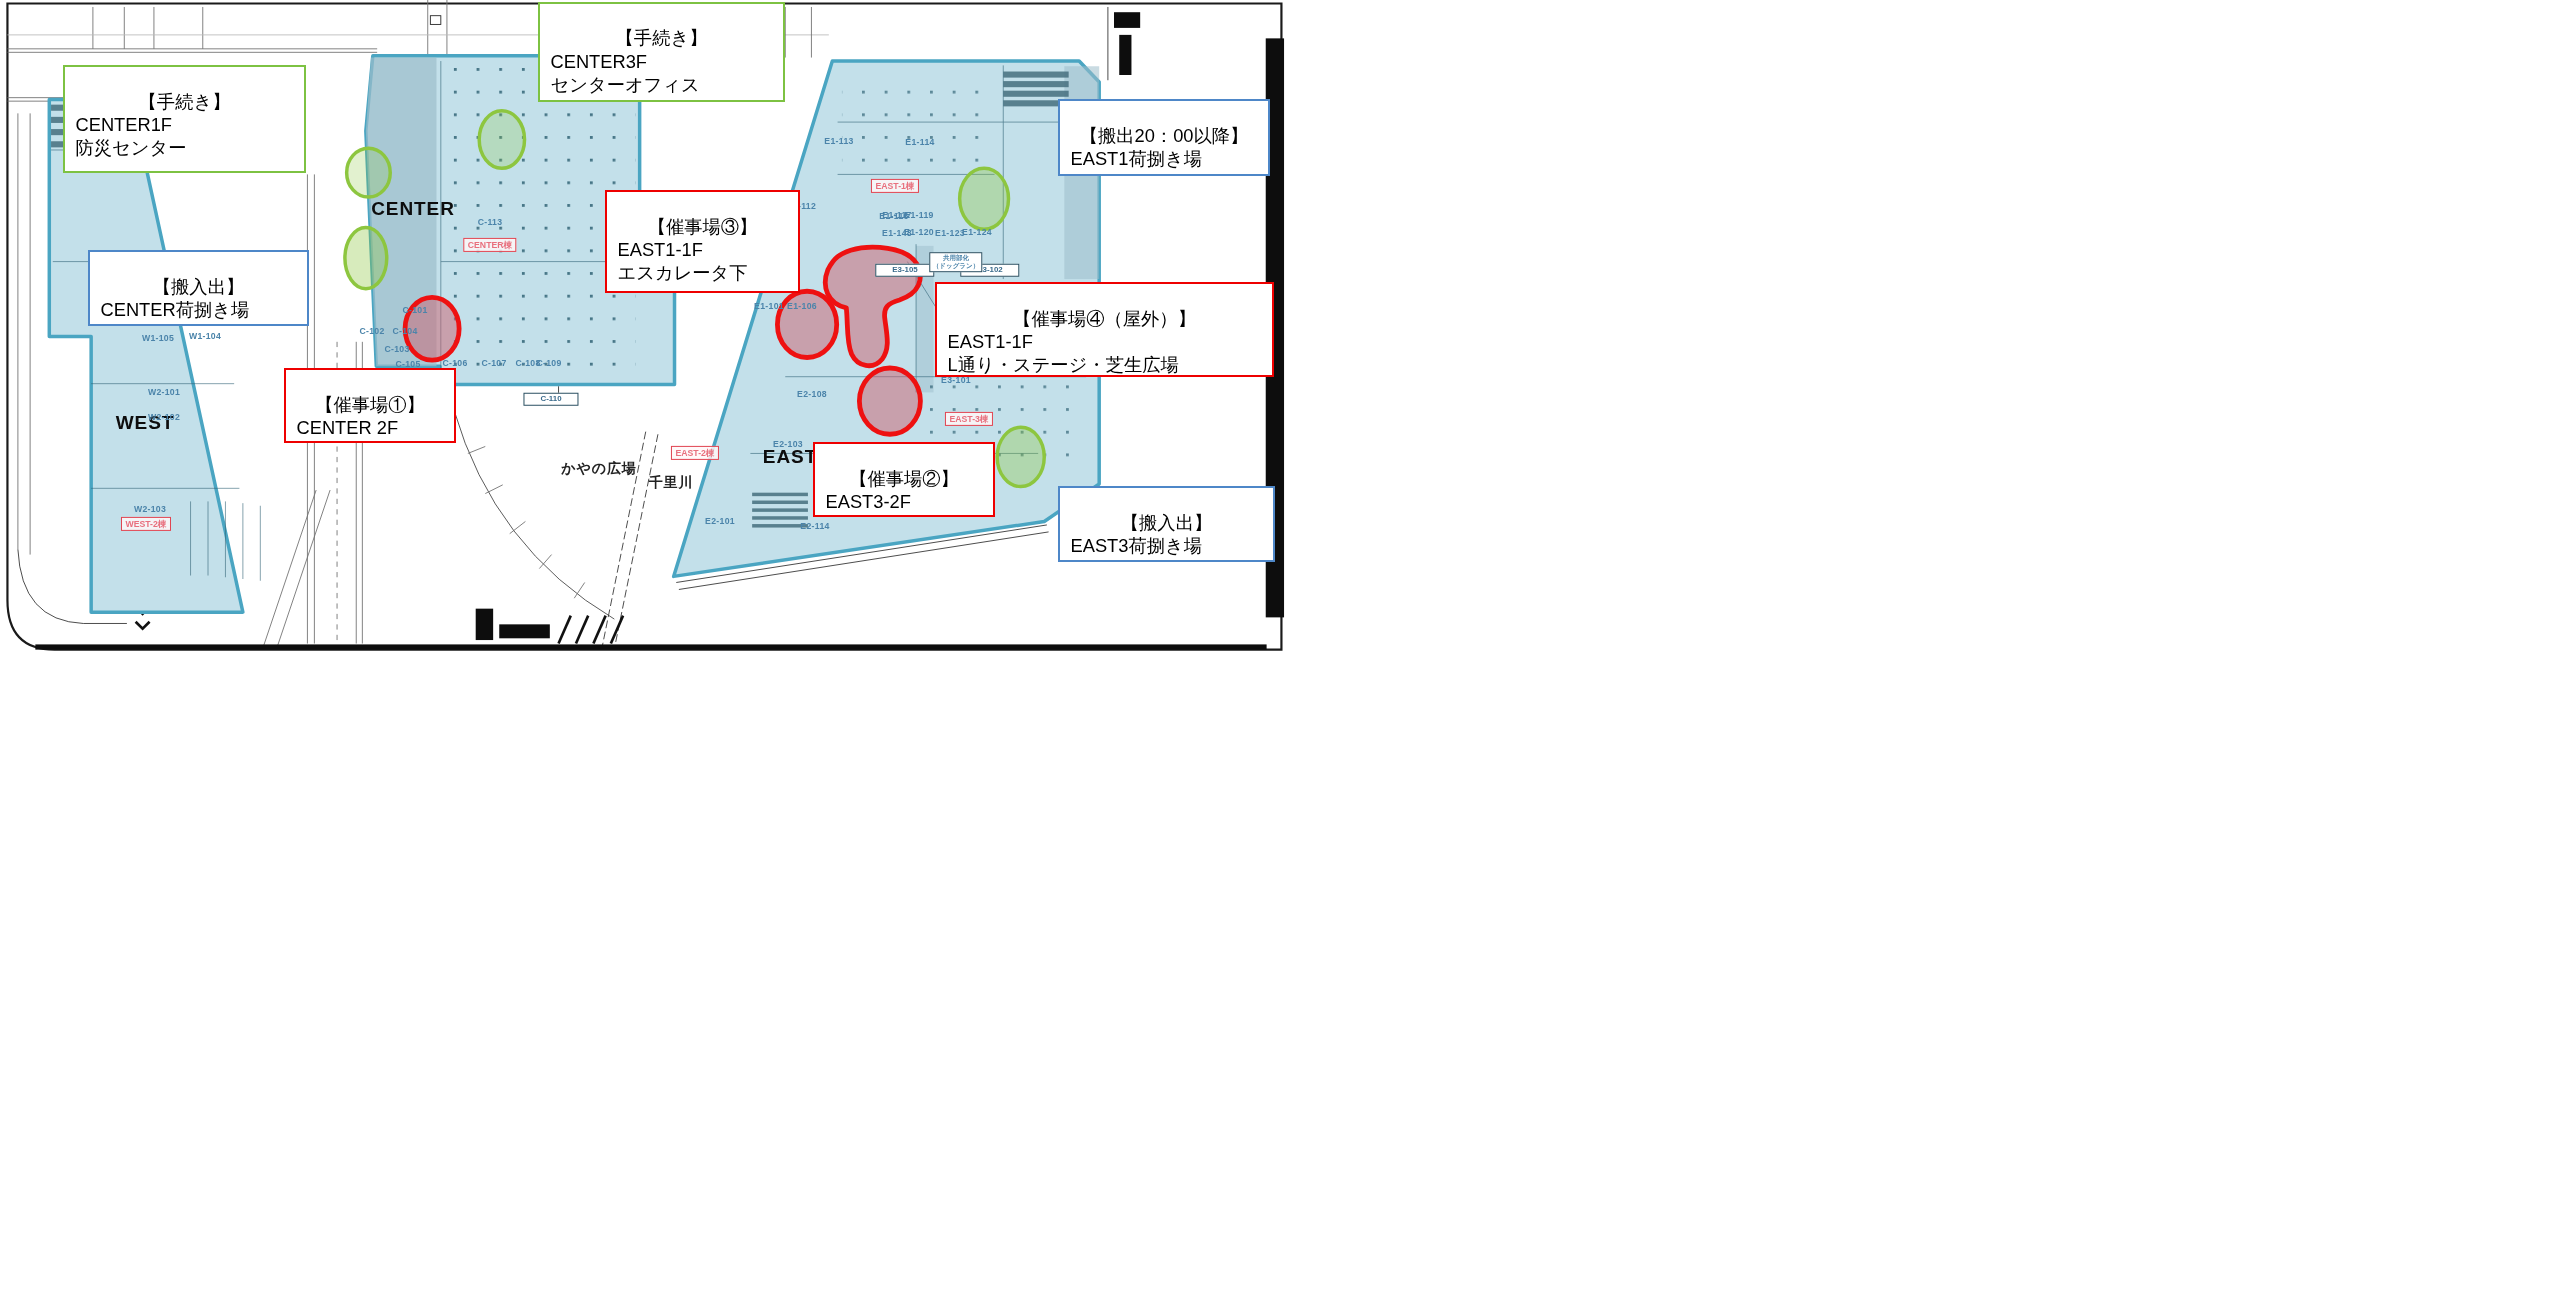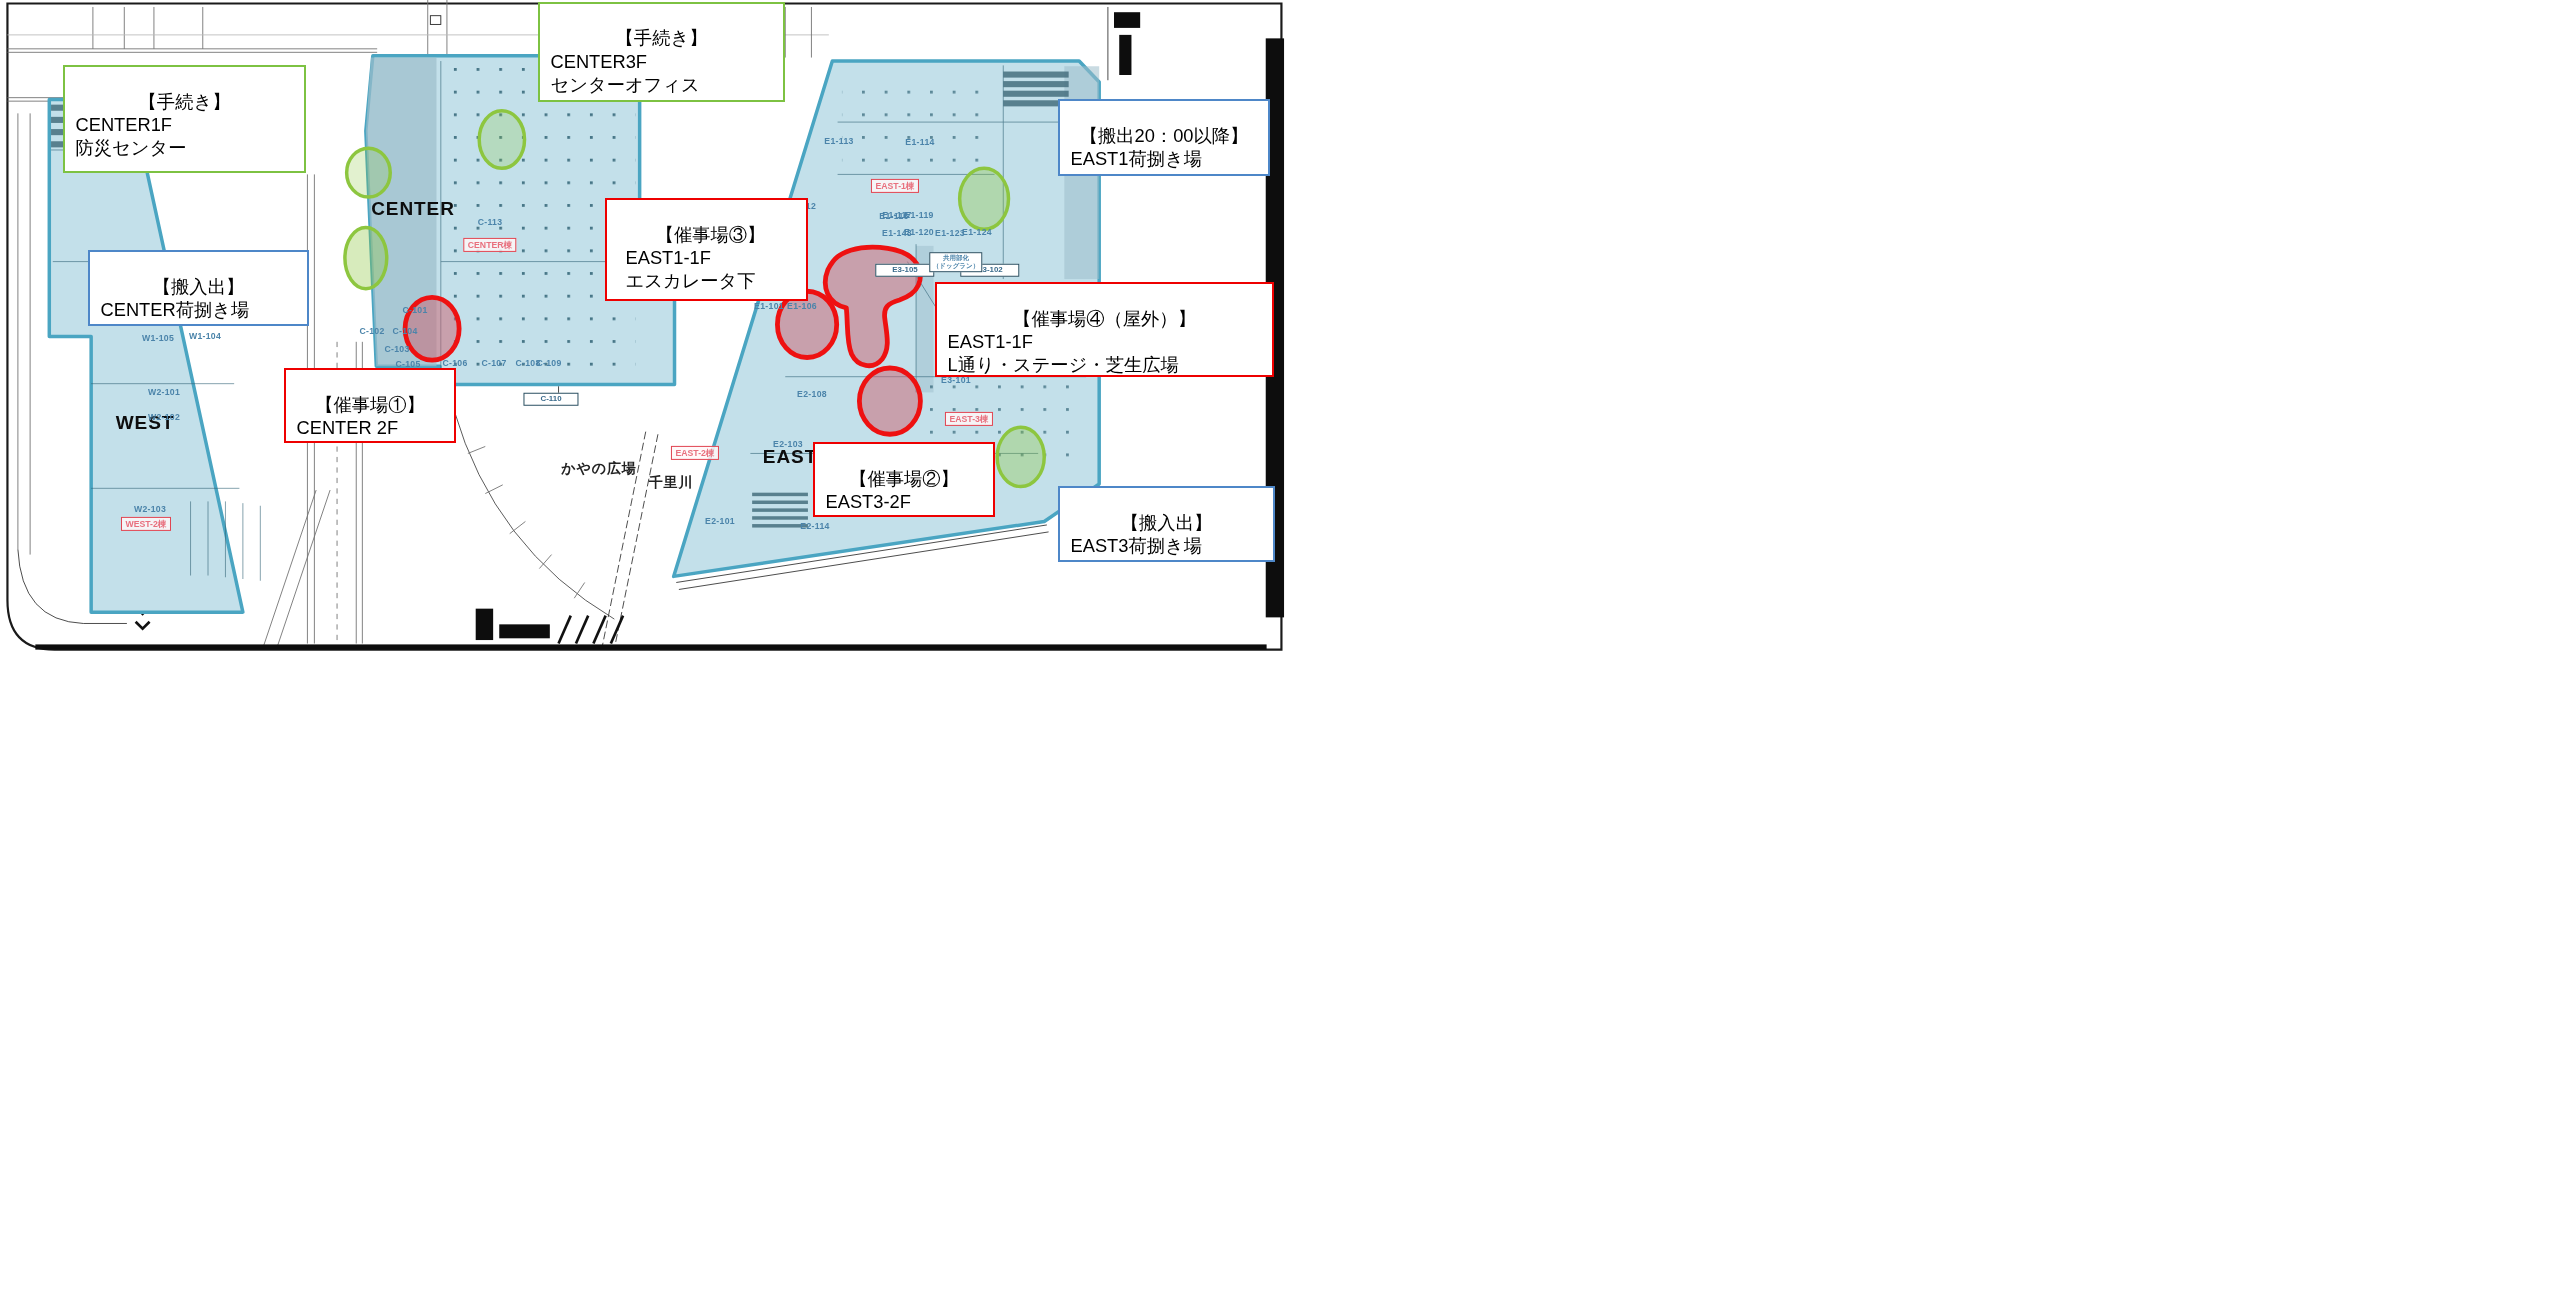--- a/index.html
+++ b/index.html
@@ -240,21 +240,21 @@
   <div class="callout blue" style="left:1058px;top:99px;width:208px;height:73px;">
     <div class="t">【搬出20：00以降】</div>
     <div class="b">EAST1荷捌き場</div>
   </div>
 
   <div class="callout blue" style="left:88px;top:250px;width:217px;height:72px;">
     <div class="t">【搬入出】</div>
     <div class="b">CENTER荷捌き場</div>
   </div>
 
-  <div class="callout red" style="left:605px;top:198px;width:191px;height:99px;padding-left:8px;">
+  <div class="callout red" style="left:605px;top:190px;width:191px;height:99px;">
     <div class="t">【催事場③】</div>
     <div class="b">EAST1-1F</div>
     <div class="b">エスカレータ下</div>
   </div>
 
   <div class="callout red" style="left:935px;top:282px;width:335px;height:91px;">
     <div class="t">【催事場④（屋外）】</div>
     <div class="b">EAST1-1F</div>
     <div class="b">L通り・ステージ・芝生広場</div>
   </div>

